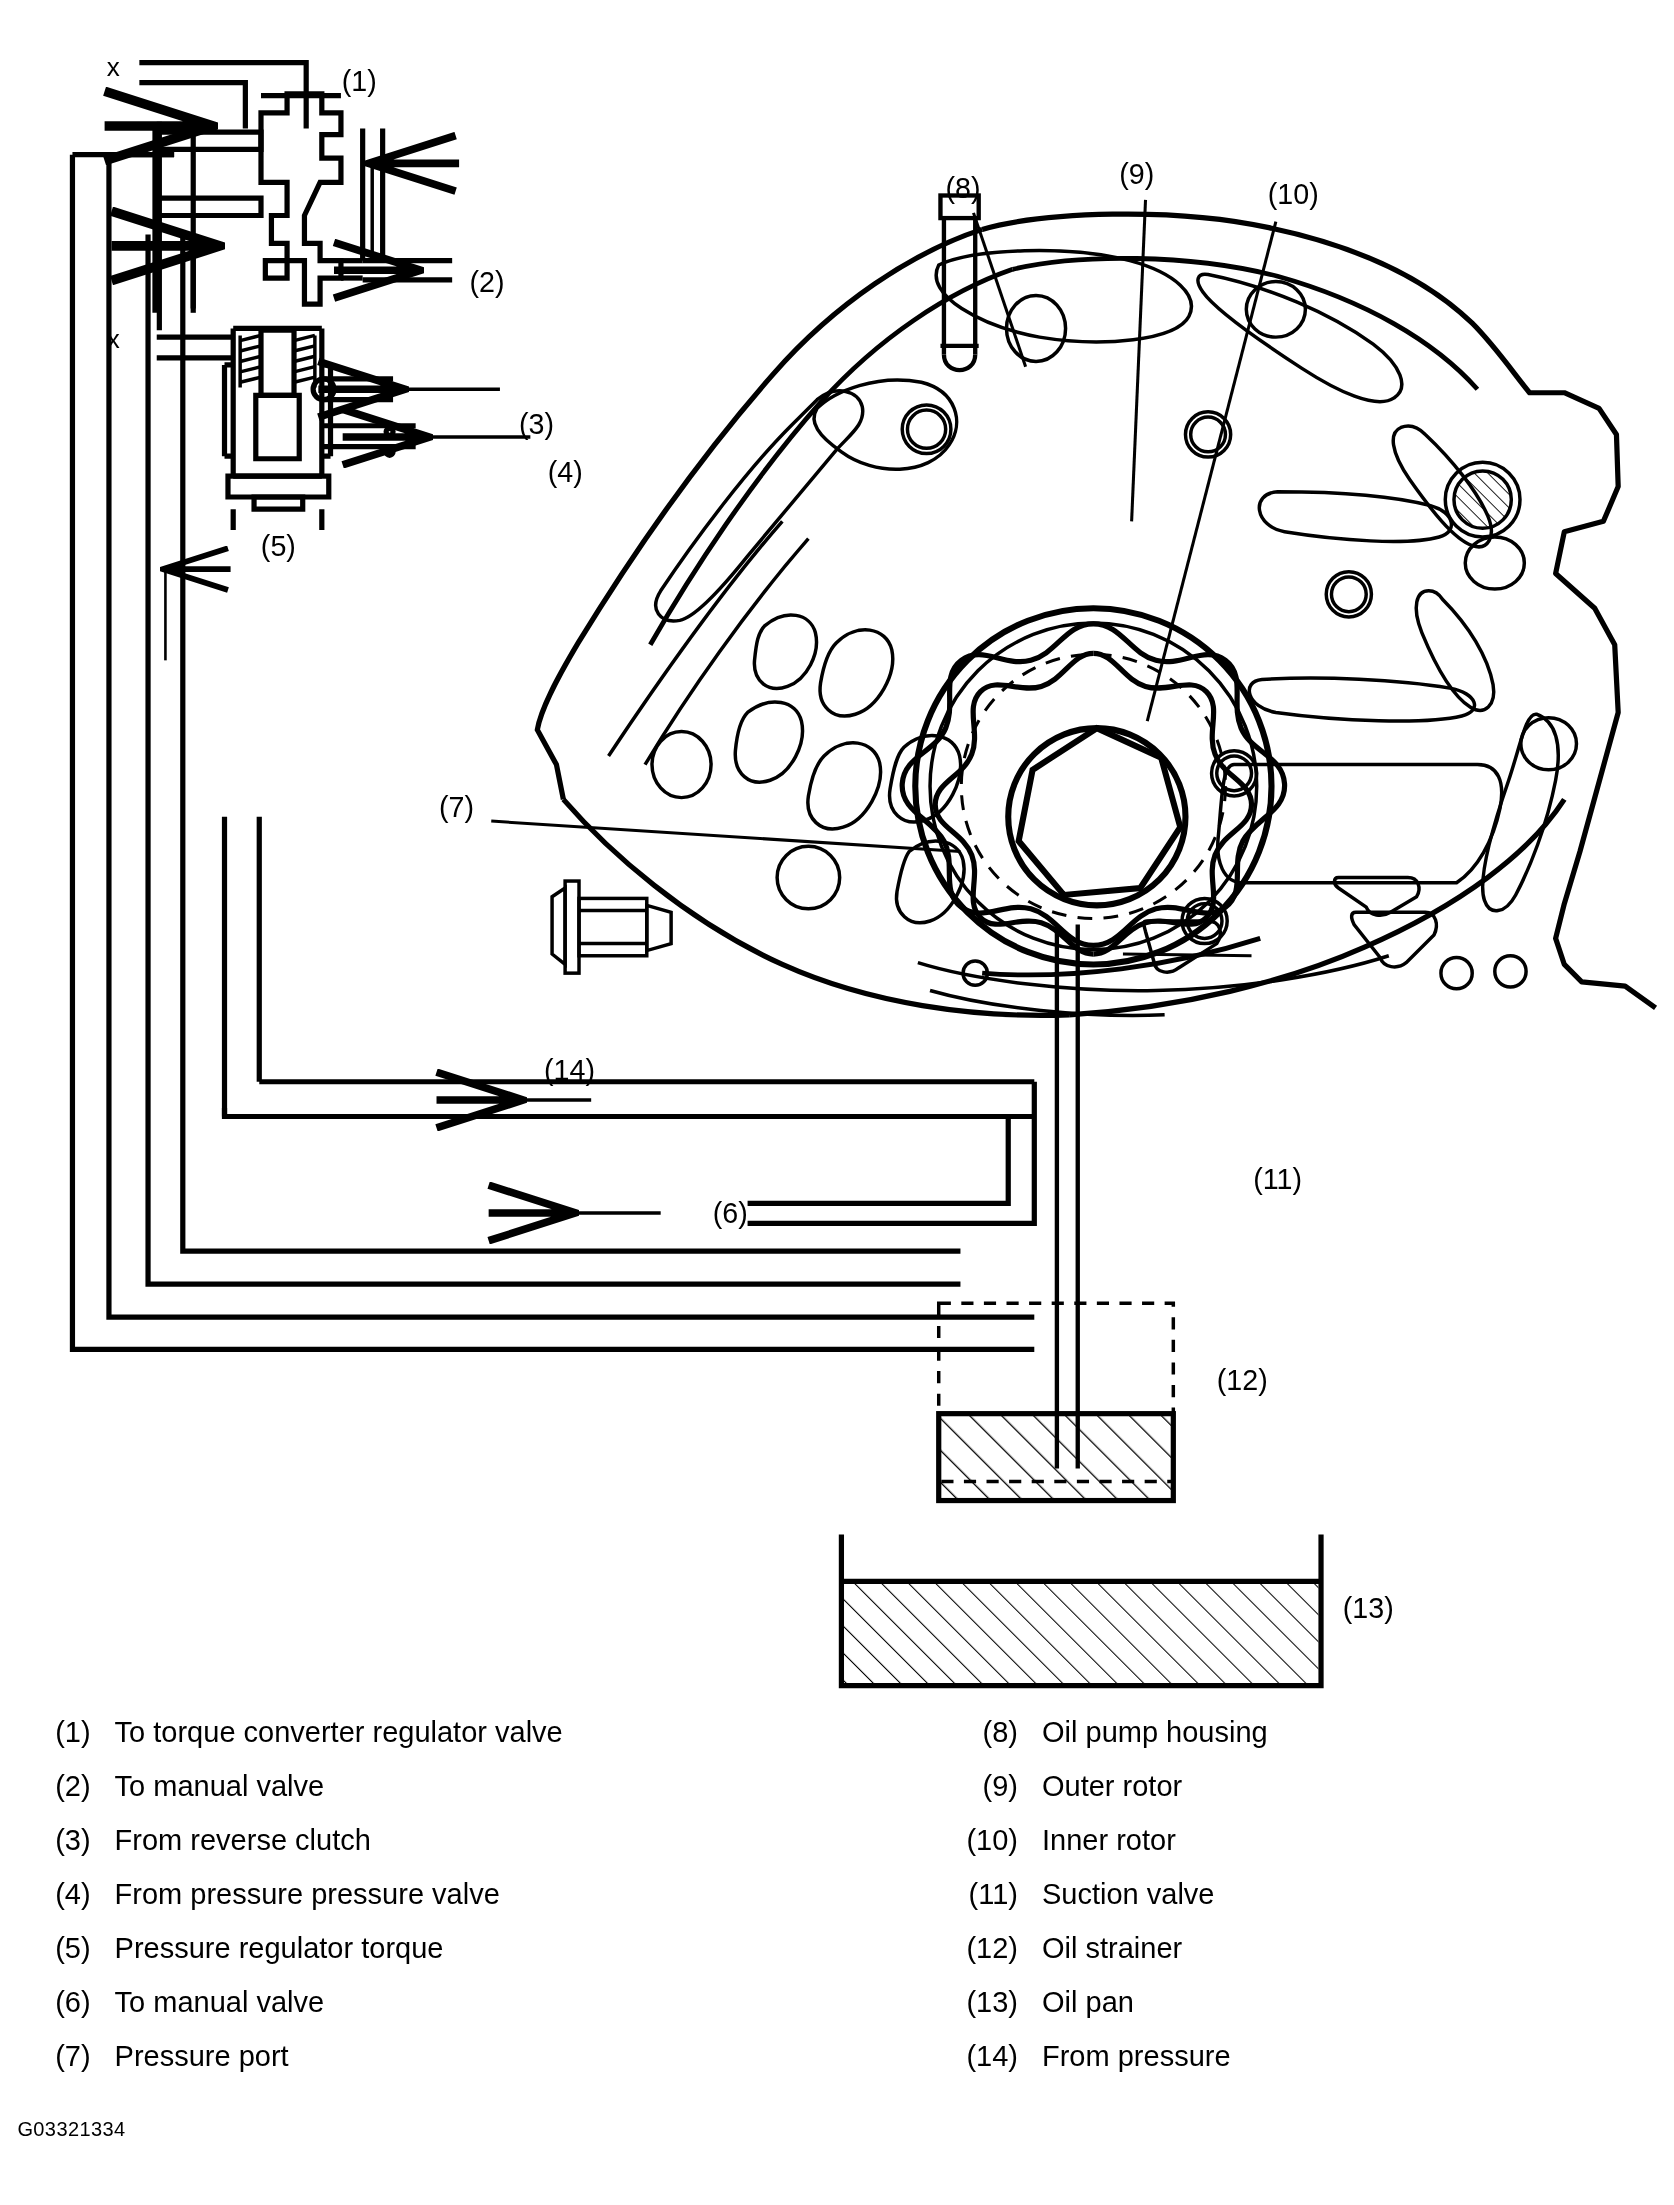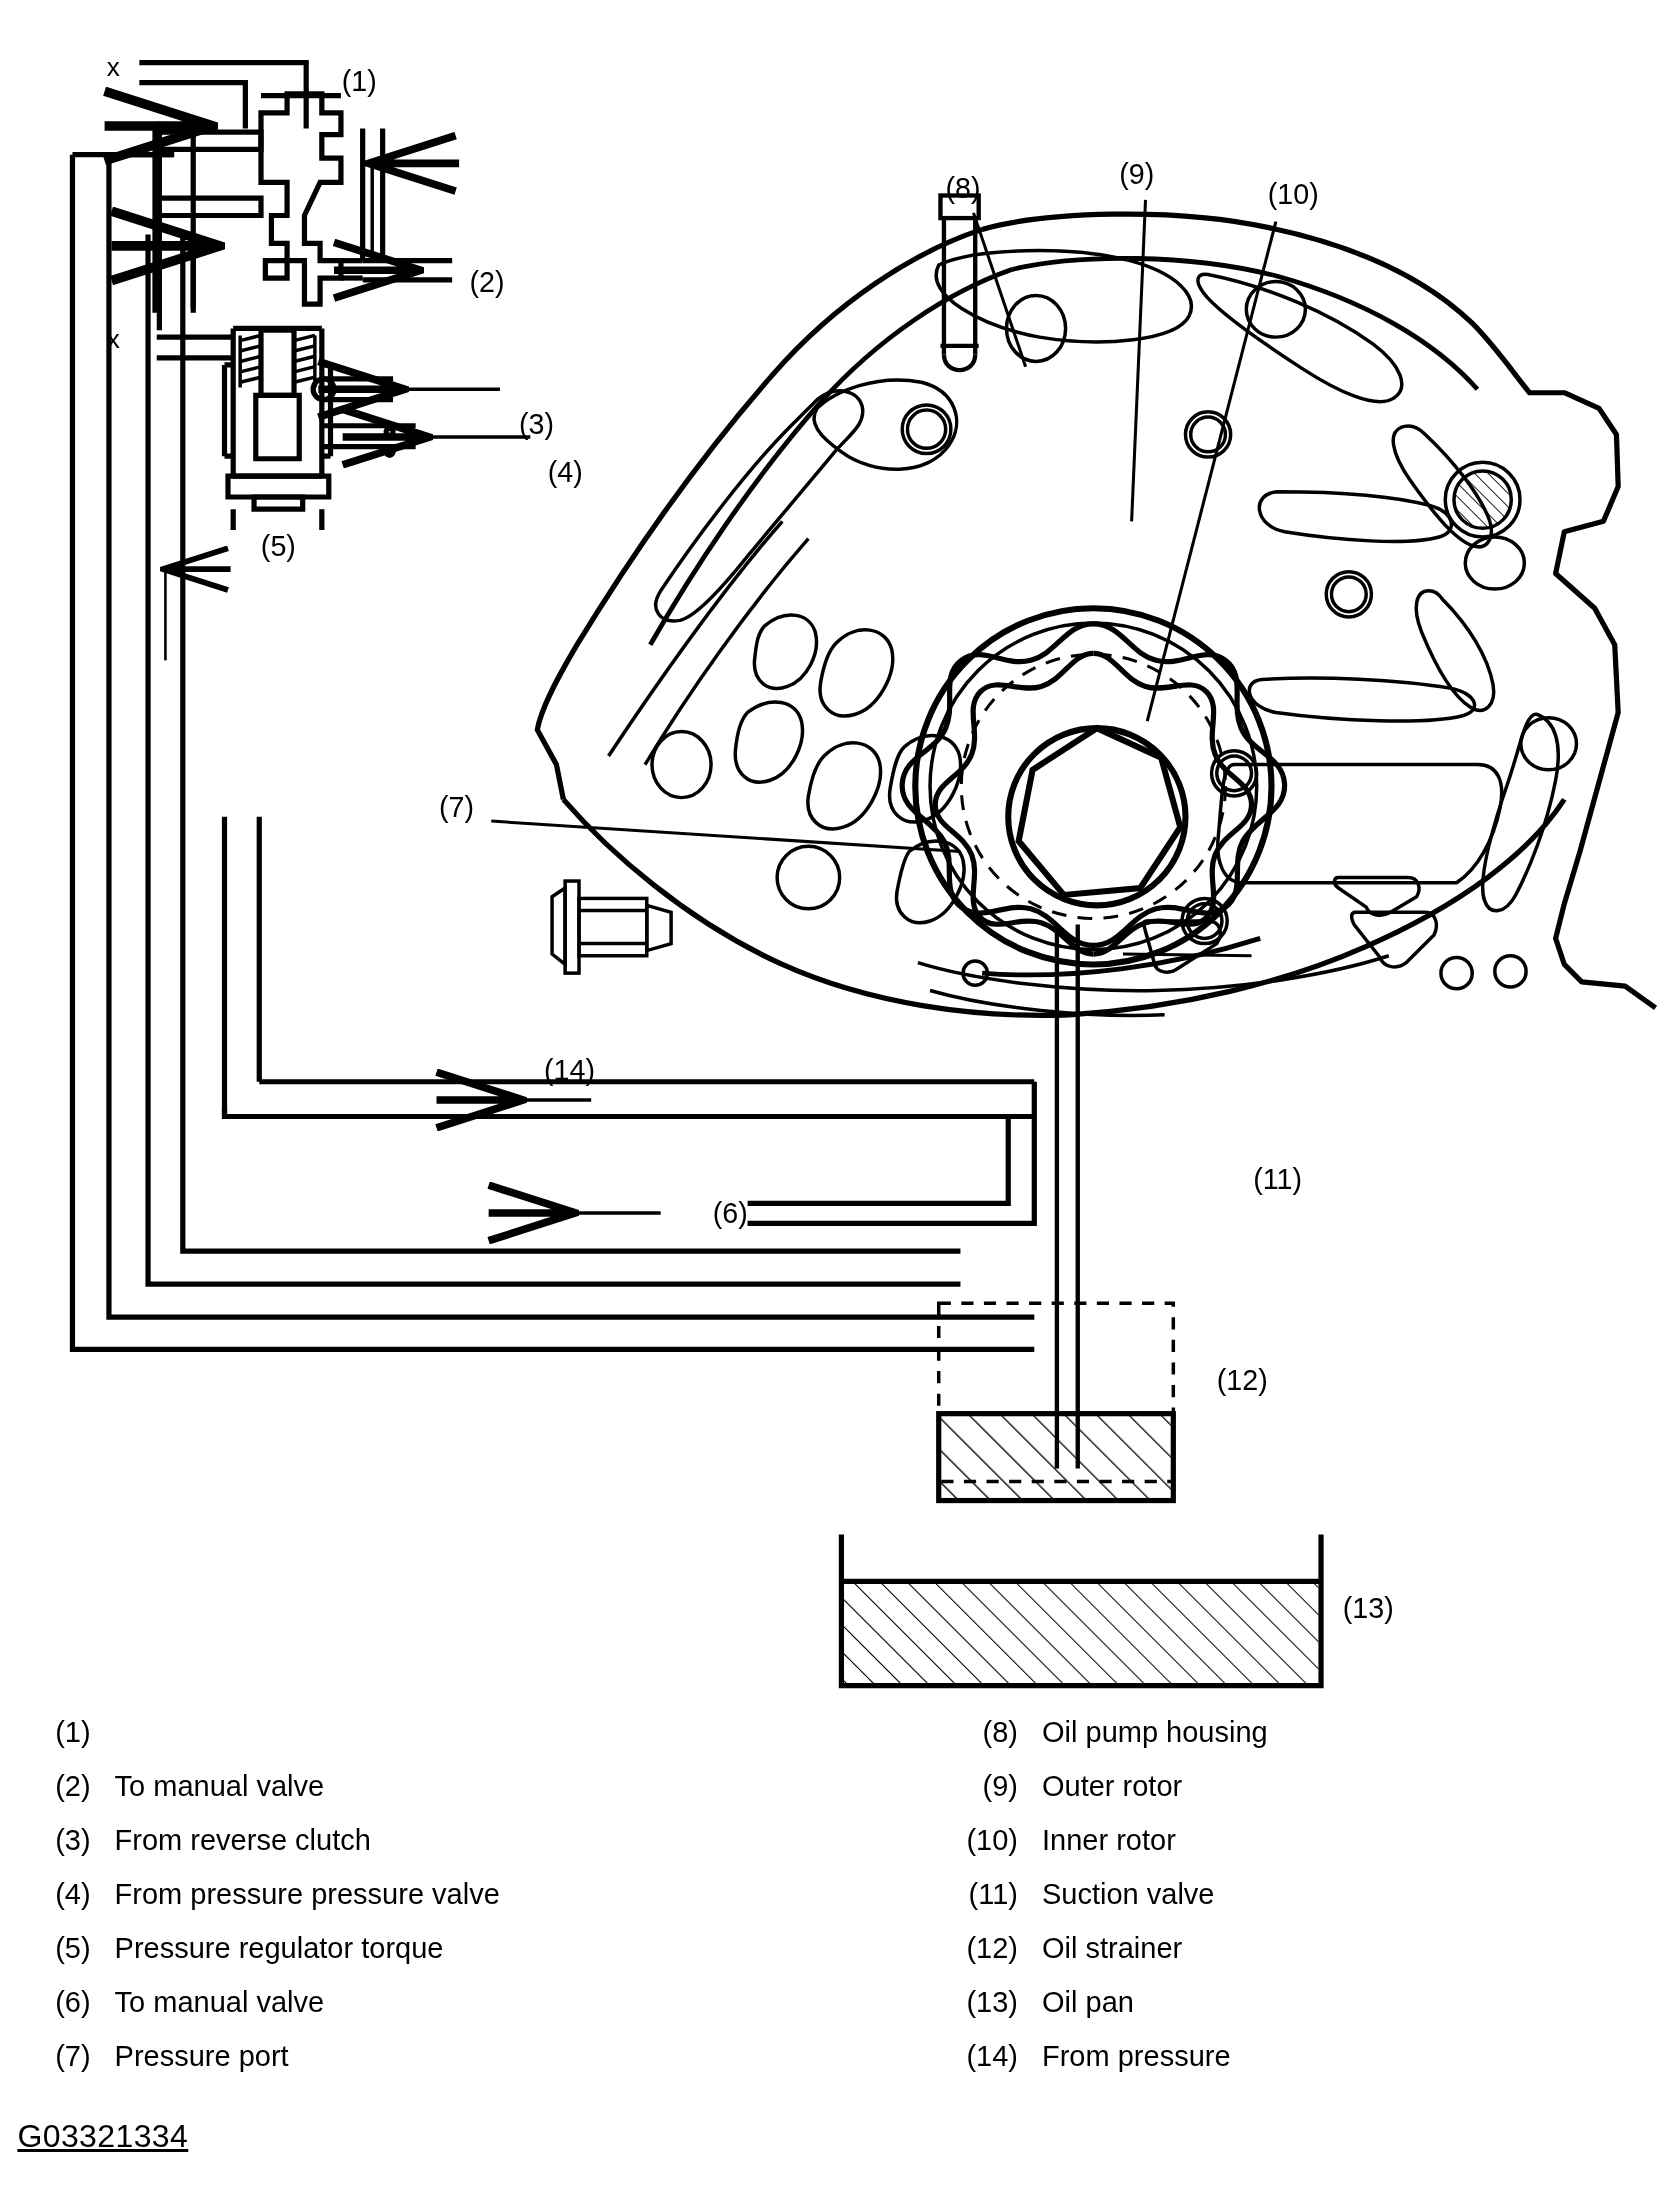--- a/index.html
+++ b/index.html
@@ -48,23 +48,22 @@
   }
   .leg-txt{
     font-size:29px;
     padding-left:24px;
     white-space:nowrap;
   }
   .figcode{
     position:absolute;
     left:17.4px;
     top:2118px;
-    font-size:32px;
+    font-size:20px;
     letter-spacing:0.4px;
-    text-decoration:underline;
   }
   svg text{
     font-family:"Liberation Sans", sans-serif;
     fill:#000;
   }
 </style>
 </head>
 <body>
 
 <div id="page">
@@ -397,20 +396,21 @@
       <text x="130" y="88" text-anchor="middle" font-size="30">x</text>
       <text x="130" y="400" text-anchor="middle" font-size="30">x</text>
       <text x="130" y="405" text-anchor="middle" font-size="30" opacity="0">x</text>
     </g>
   </svg>
 
   <div class="legend">
     <div class="legend-col left">
       <div class="leg-row">
         <span class="leg-num">(1)</span>
+        <span class="leg-txt">To torque converter regulator valve</span>
       </div>
       <div class="leg-row">
         <span class="leg-num">(2)</span>
         <span class="leg-txt">To manual valve</span>
       </div>
       <div class="leg-row">
         <span class="leg-num">(3)</span>
         <span class="leg-txt">From reverse clutch</span>
       </div>
       <div class="leg-row">

